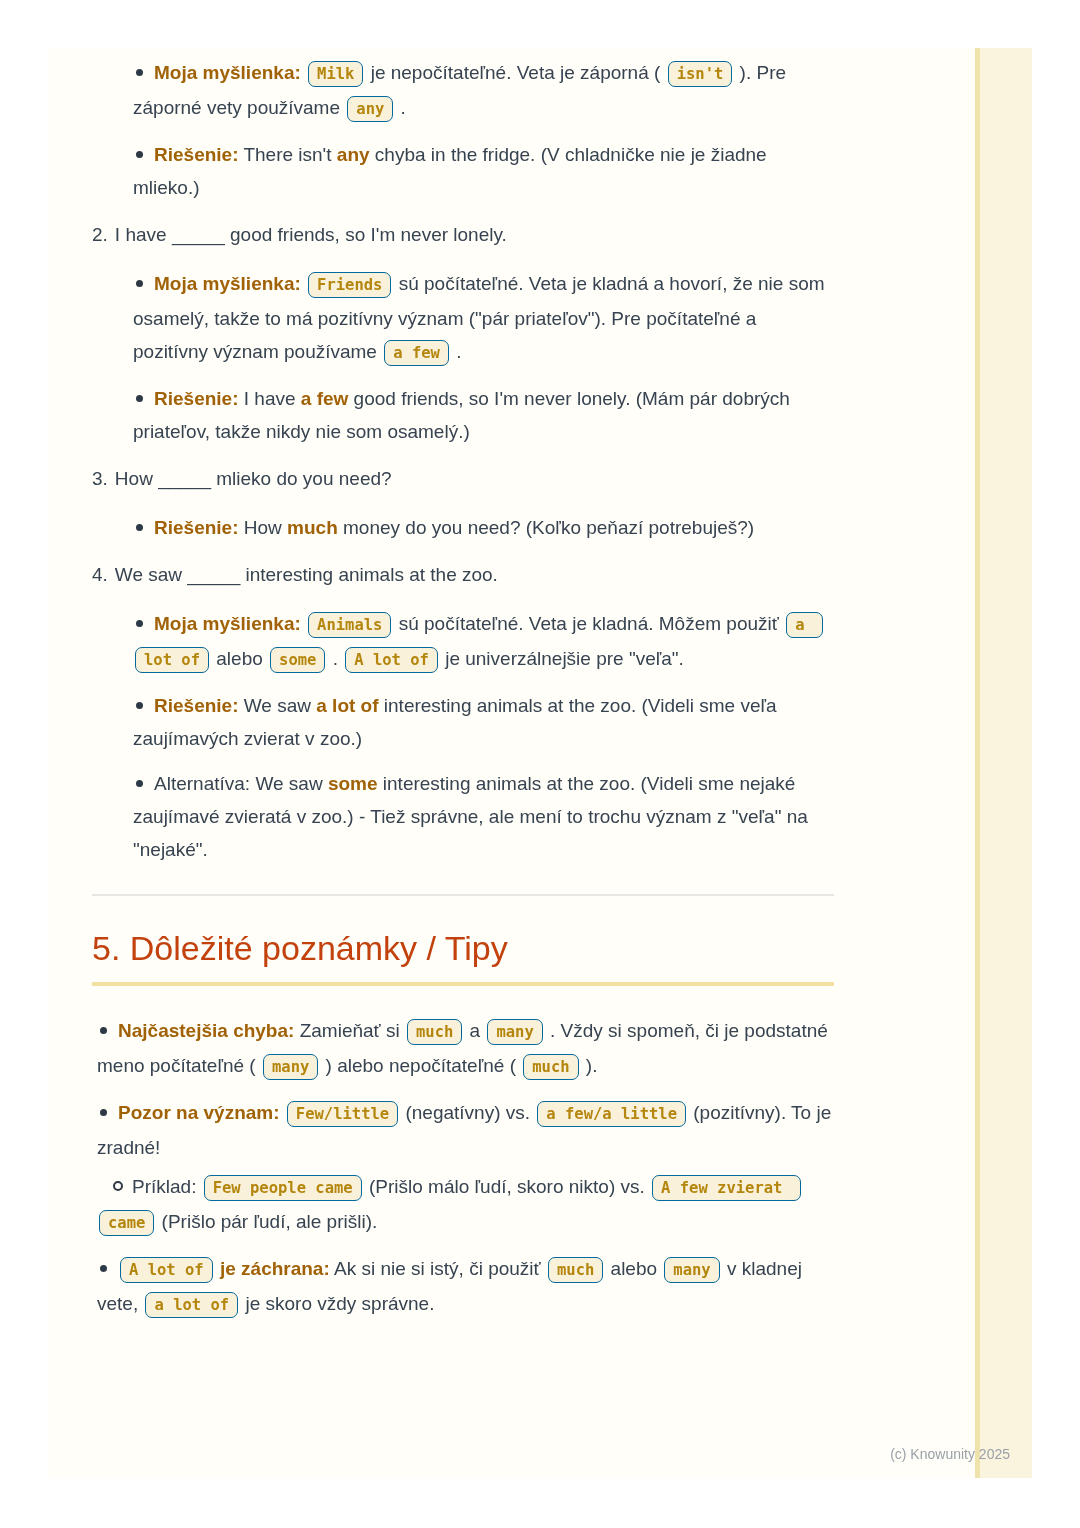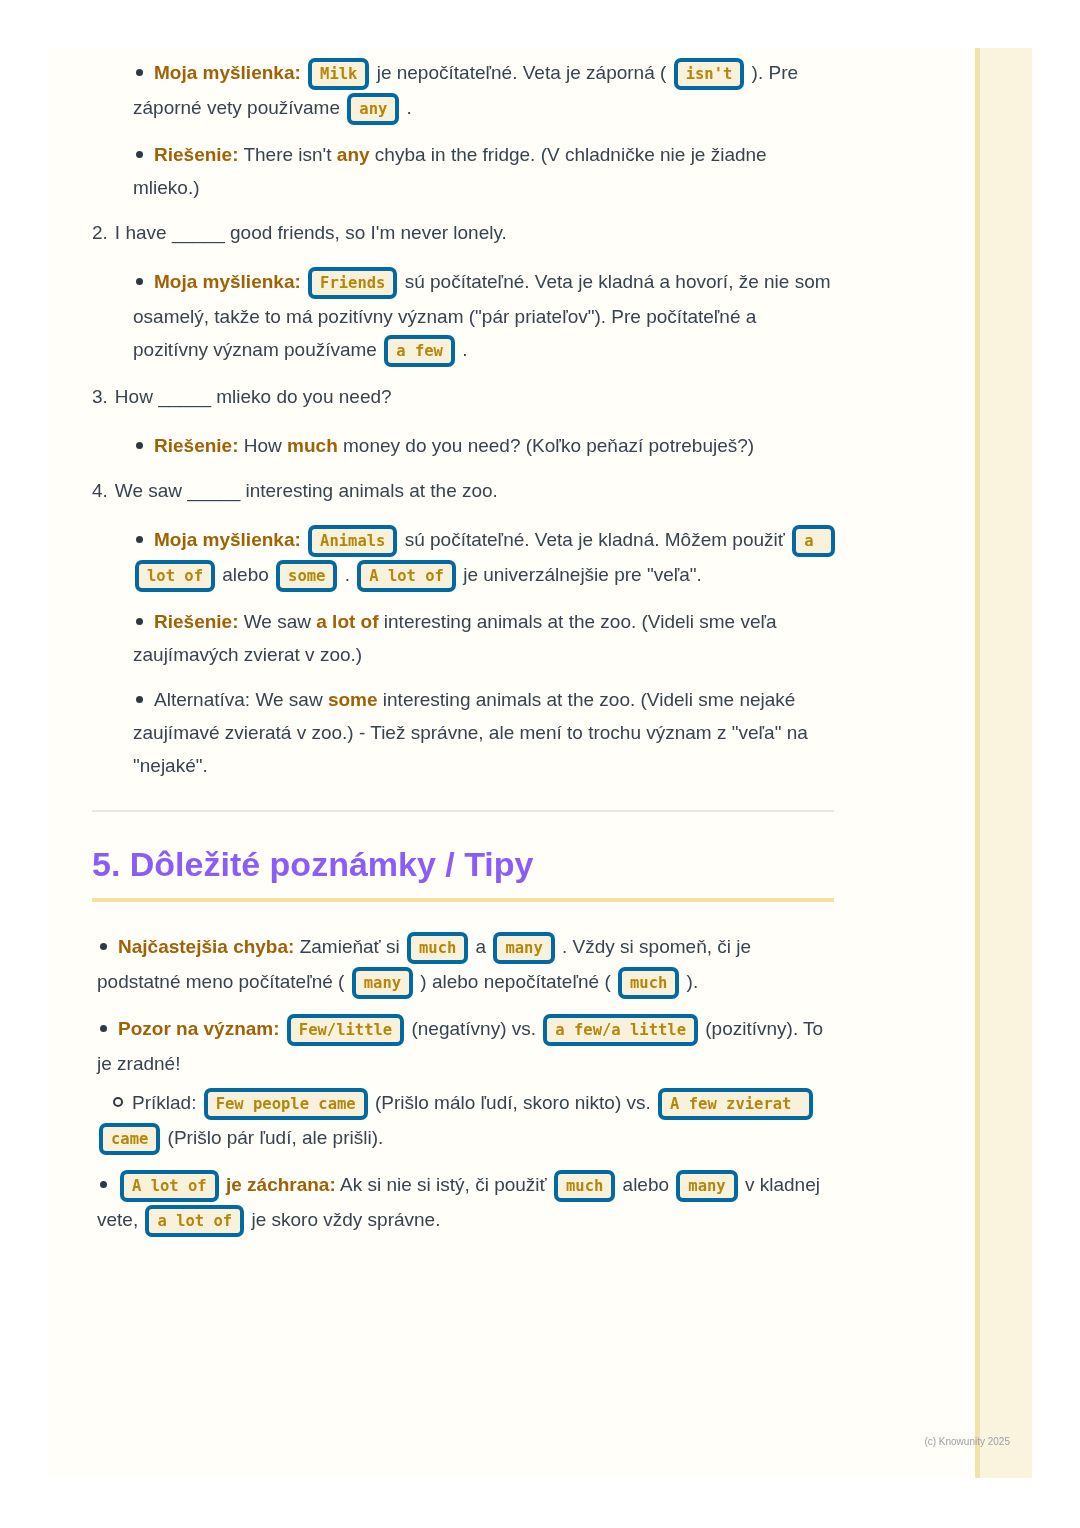--- a/index.html
+++ b/index.html
@@ -40,46 +40,46 @@
     margin:0 9px 3px 16px; vertical-align:middle;
   }
   .seg-b { font-weight:bold; color:#a16207; }
   .seg-i { }
   .seg-c {
     font-family:"DejaVu Sans Mono", monospace;
     font-weight:bold;
     font-size:15.5px;
     color:#B5860D;
     background:#FAF1DA;
-    border:4px solid #0369a1;
+    border:1px solid #0369a1;
     border-radius:7px;
     padding:3px 8px;
     margin:0 2px;
     box-decoration-break:clone;
     -webkit-box-decoration-break:clone;
     white-space:pre-wrap;
   }
-  .exercise-question { margin-top:8px; margin-bottom:16px; }
+  .exercise-question { margin-top:14px; margin-bottom:16px; }
   .q-num { margin-right:7px; }
   .divider {
     border:none; height:0;
     border-top:2px solid #E8E6E2;
     margin:28px 0 0 0;
   }
   .section-heading {
-    font-size:34px; line-height:40px; font-weight:bold;
-    color:#8b5cf6;
+    font-size:34px; line-height:40px; font-weight:normal;
+    color:#c2410c;
     margin:32px 0 14px 0;
   }
   .heading-underline {
     height:4px; background:#F3E1A0; margin:0 0 28px 0;
   }
   .watermark {
-    position:absolute; right:22px; bottom:28px;
-    font-size:10px; line-height:16px;
+    position:absolute; right:22px; bottom:16px;
+    font-size:14px; line-height:16px;
     color:#9BA1A8;
     z-index:3;
     margin-left:14px;
   }
 </style>
 </head>
 <body>
 
 <div class="paper">
   <div class="side-band"></div>
@@ -88,20 +88,21 @@
     <div class="intro-list" id="intro-list">
         <div class="bullet"><span class="dot"></span><span class="seg-b">Moja myšlienka:</span><span class="seg-t"> </span><span class="seg-c">Milk</span><span class="seg-t"> je nepočítateľné. Veta je záporná ( </span><span class="seg-c">isn't</span><span class="seg-t"> ). Pre záporné vety používame </span><span class="seg-c">any</span><span class="seg-t"> .</span></div>
         <div class="bullet"><span class="dot"></span><span class="seg-b">Riešenie:</span><span class="seg-t"> There isn't </span><span class="seg-b">any</span><span class="seg-t"> chyba in the fridge. (V chladničke nie je žiadne mlieko.)</span></div>
       </div>
 
     <div id="exercise-list">
         <div>
           <div class="exercise-question"><span class="q-num">2.</span><span>I have _____ good friends, so I'm never lonely.</span></div>
           <div class="ex-bullets">
             <div class="bullet"><span class="dot"></span><span class="seg-b">Moja myšlienka:</span><span class="seg-t"> </span><span class="seg-c">Friends</span><span class="seg-t"> sú počítateľné. Veta je kladná a hovorí, že nie som osamelý, takže to má pozitívny význam ("pár priateľov"). Pre počítateľné a pozitívny význam používame </span><span class="seg-c">a few</span><span class="seg-t"> .</span></div>
+            <div class="bullet"><span class="dot"></span><span class="seg-b">Riešenie:</span><span class="seg-t"> I have </span><span class="seg-b">a few</span><span class="seg-t"> good friends, so I'm never lonely. (Mám pár dobrých priateľov, takže nikdy nie som osamelý.)</span></div>
           </div>
         </div>
         <div>
           <div class="exercise-question"><span class="q-num">3.</span><span>How _____ mlieko do you need?</span></div>
           <div class="ex-bullets">
             <div class="bullet"><span class="dot"></span><span class="seg-b">Riešenie:</span><span class="seg-t"> How </span><span class="seg-b">much</span><span class="seg-t"> money do you need? (Koľko peňazí potrebuješ?)</span></div>
           </div>
         </div>
         <div>
           <div class="exercise-question"><span class="q-num">4.</span><span>We saw _____ interesting animals at the zoo.</span></div>

